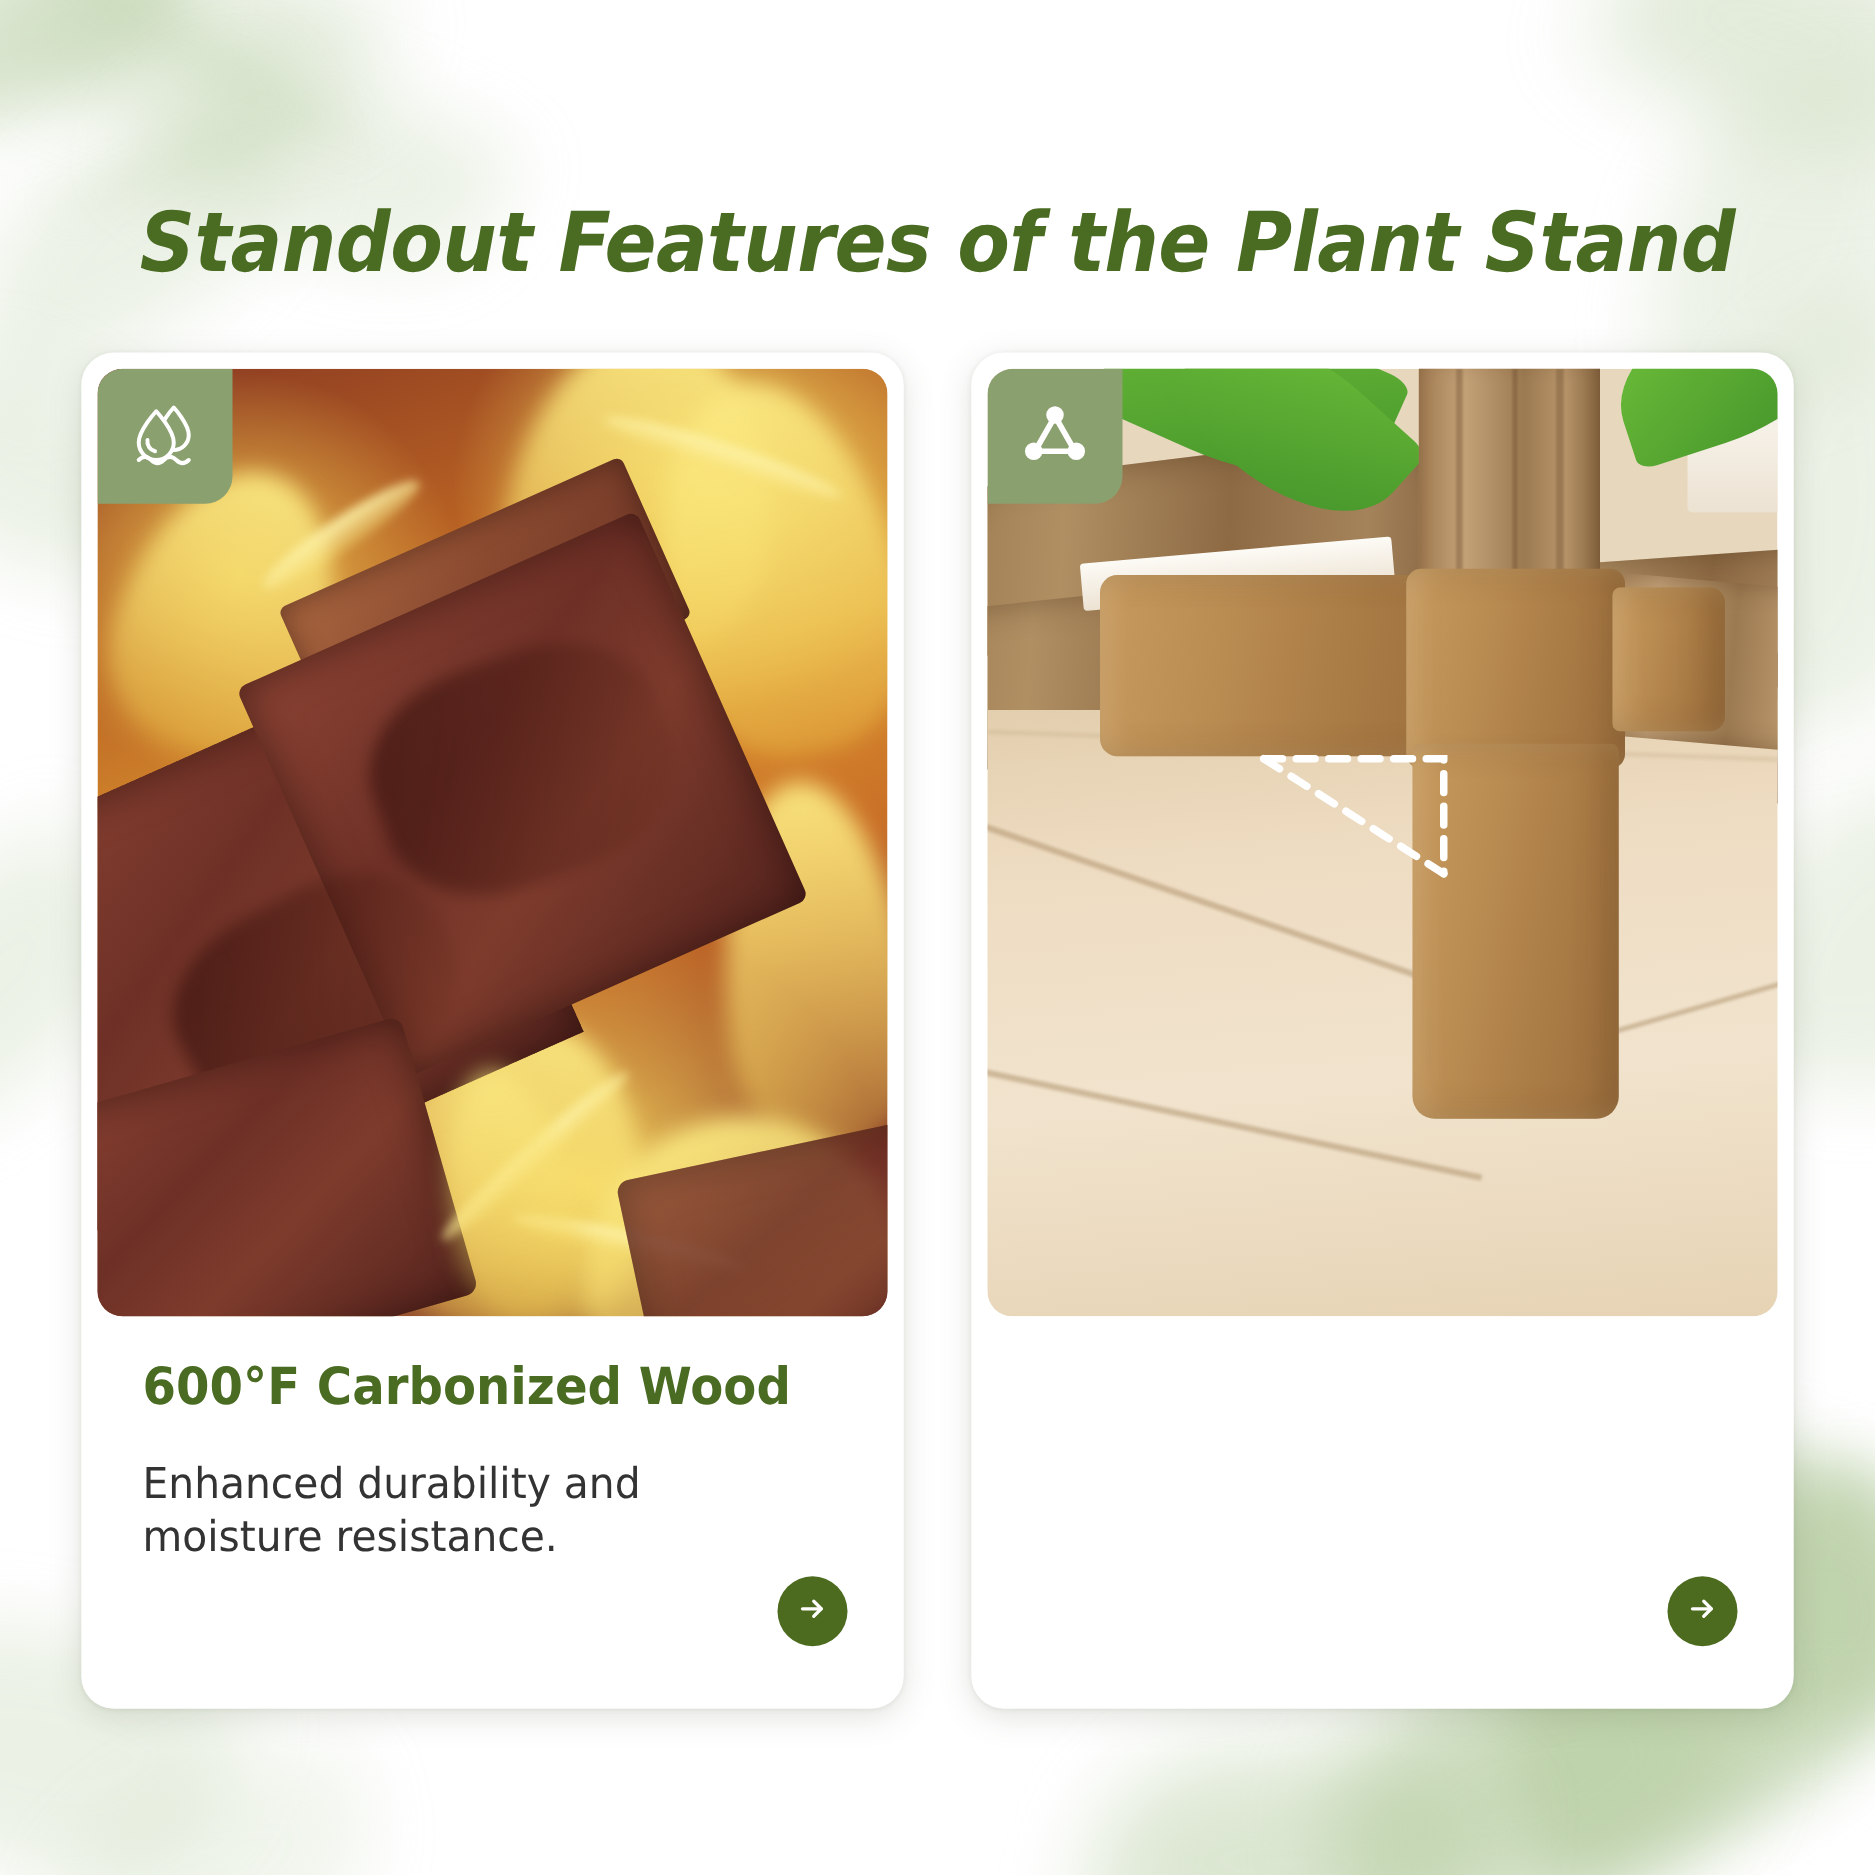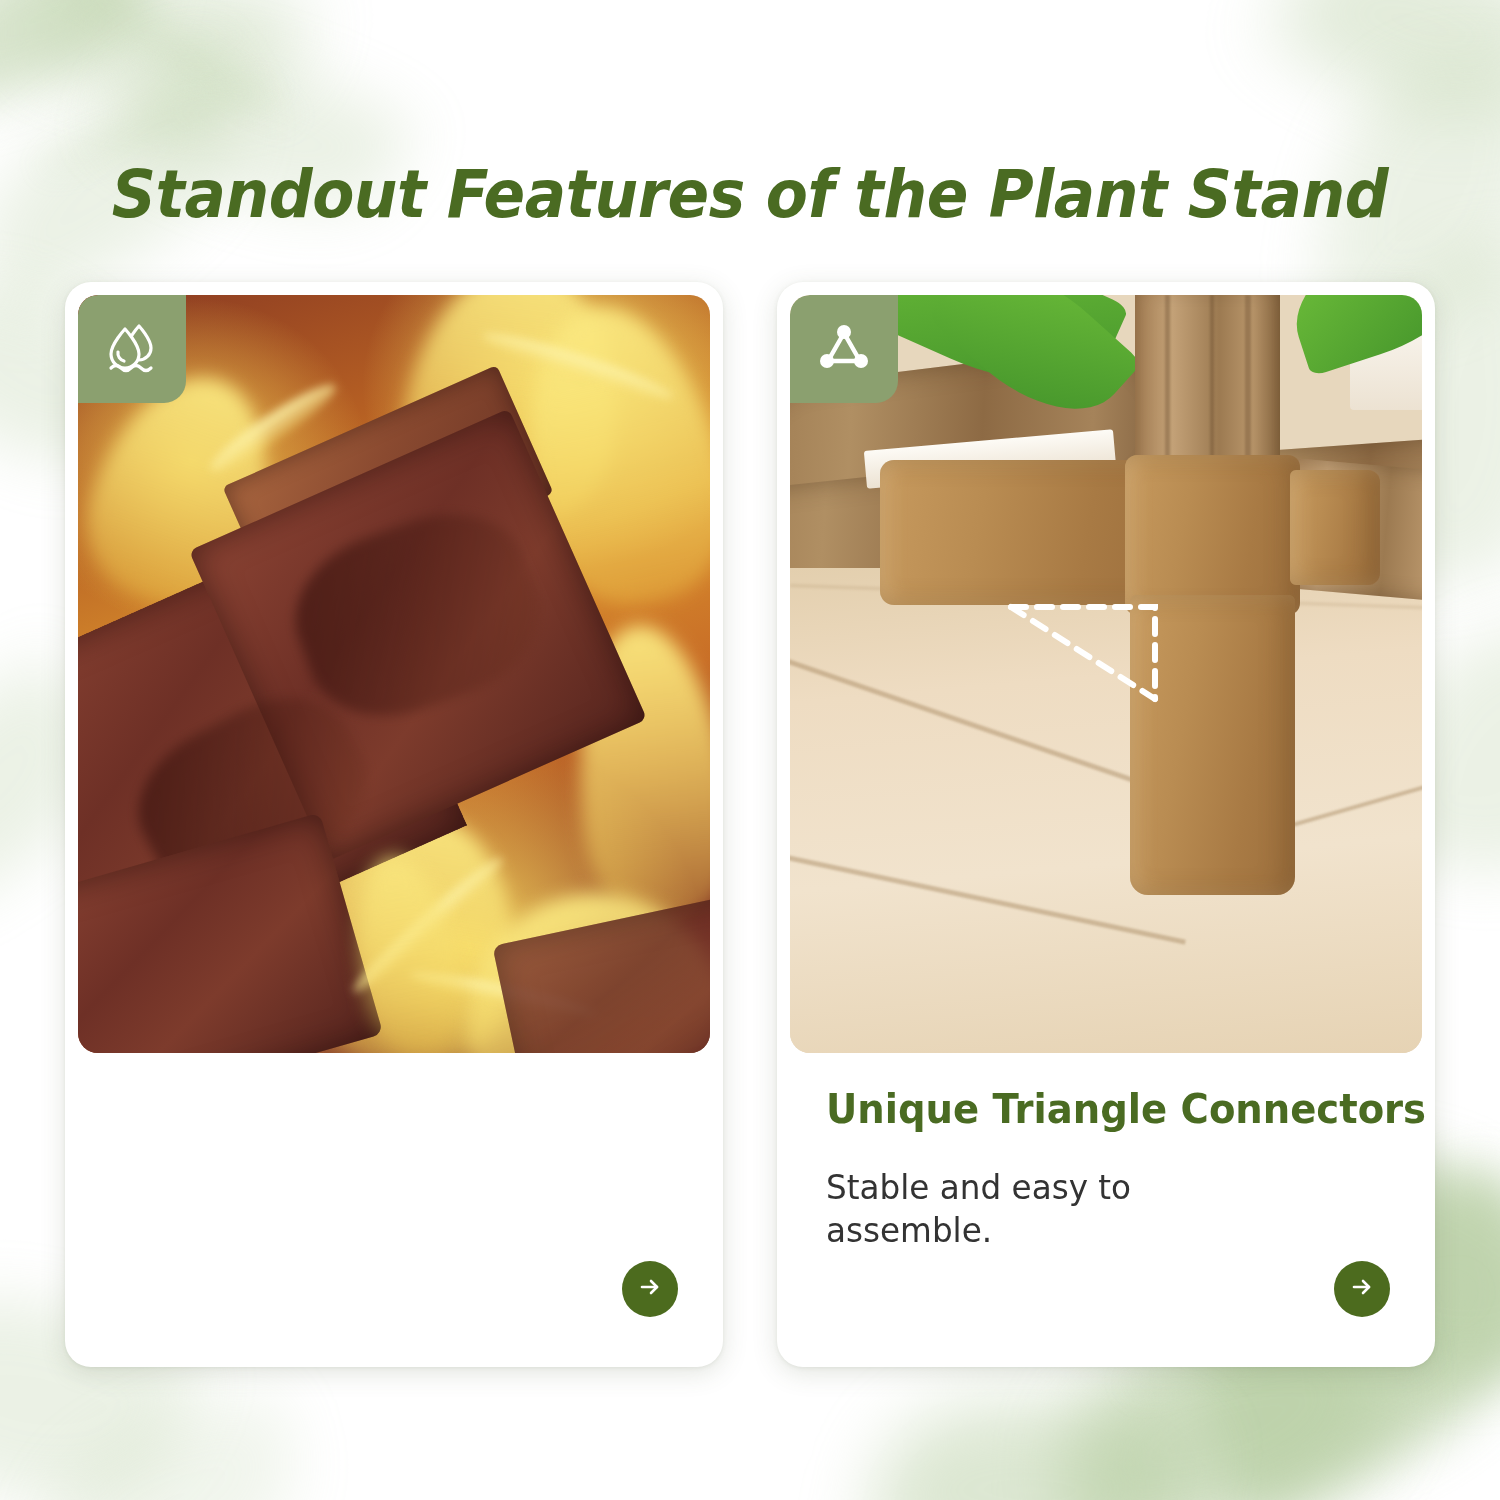--- a/index.html
+++ b/index.html
@@ -304,20 +304,24 @@
           <svg width="62" height="62" viewBox="0 0 62 62" fill="none" stroke="#ffffff" stroke-width="3.2" stroke-linecap="round" stroke-linejoin="round">
             <path d="M38 10 C38 10 50 23 50 32 A12 12 0 0 1 26 32 C26 23 38 10 38 10 Z"></path>
             <path d="M24 13 C24 13 10 28 10 38 A14 14 0 0 0 38 38 C38 28 24 13 24 13 Z" fill="#8ba06f"></path>
             <path d="M17 36 a8 8 0 0 0 6 9"></path>
             <path d="M10 52 q5 -5 10 0 t10 0 t10 0 t10 0"></path>
           </svg>
         </span>
       </div>
     </div>
 
+    <div class="card-body">
+      <div class="card-heading">600°F Carbonized Wood</div>
+      <p class="card-desc">Enhanced durability and moisture resistance.</p>
+    </div>
 
     <div class="arrow-btn">
       <span>
         <svg width="30" height="30" viewBox="0 0 30 30" fill="none" stroke="#ffffff" stroke-width="2.6" stroke-linecap="round" stroke-linejoin="round">
           <line x1="7" y1="15" x2="22" y2="15"></line>
           <polyline points="16,9 22,15 16,21"></polyline>
         </svg>
       </span>
     </div>
   </div>
@@ -374,24 +378,20 @@
           <svg width="62" height="62" viewBox="0 0 62 62" fill="none" stroke="#ffffff" stroke-width="4.5" stroke-linecap="round" stroke-linejoin="round">
             <path d="M31 17 L15 45 L47 45 Z"></path>
             <circle cx="31" cy="16" r="7" fill="#ffffff" stroke="none"></circle>
             <circle cx="14" cy="45" r="7" fill="#ffffff" stroke="none"></circle>
             <circle cx="48" cy="45" r="7" fill="#ffffff" stroke="none"></circle>
           </svg>
         </span>
       </div>
     </div>
 
-    <div class="card-body">
-      <div class="card-heading">Unique Triangle Connectors</div>
-      <p class="card-desc">Stable and easy to assemble.</p>
-    </div>
 
     <div class="arrow-btn">
       <span>
         <svg width="30" height="30" viewBox="0 0 30 30" fill="none" stroke="#ffffff" stroke-width="2.6" stroke-linecap="round" stroke-linejoin="round">
           <line x1="7" y1="15" x2="22" y2="15"></line>
           <polyline points="16,9 22,15 16,21"></polyline>
         </svg>
       </span>
     </div>
   </div>

